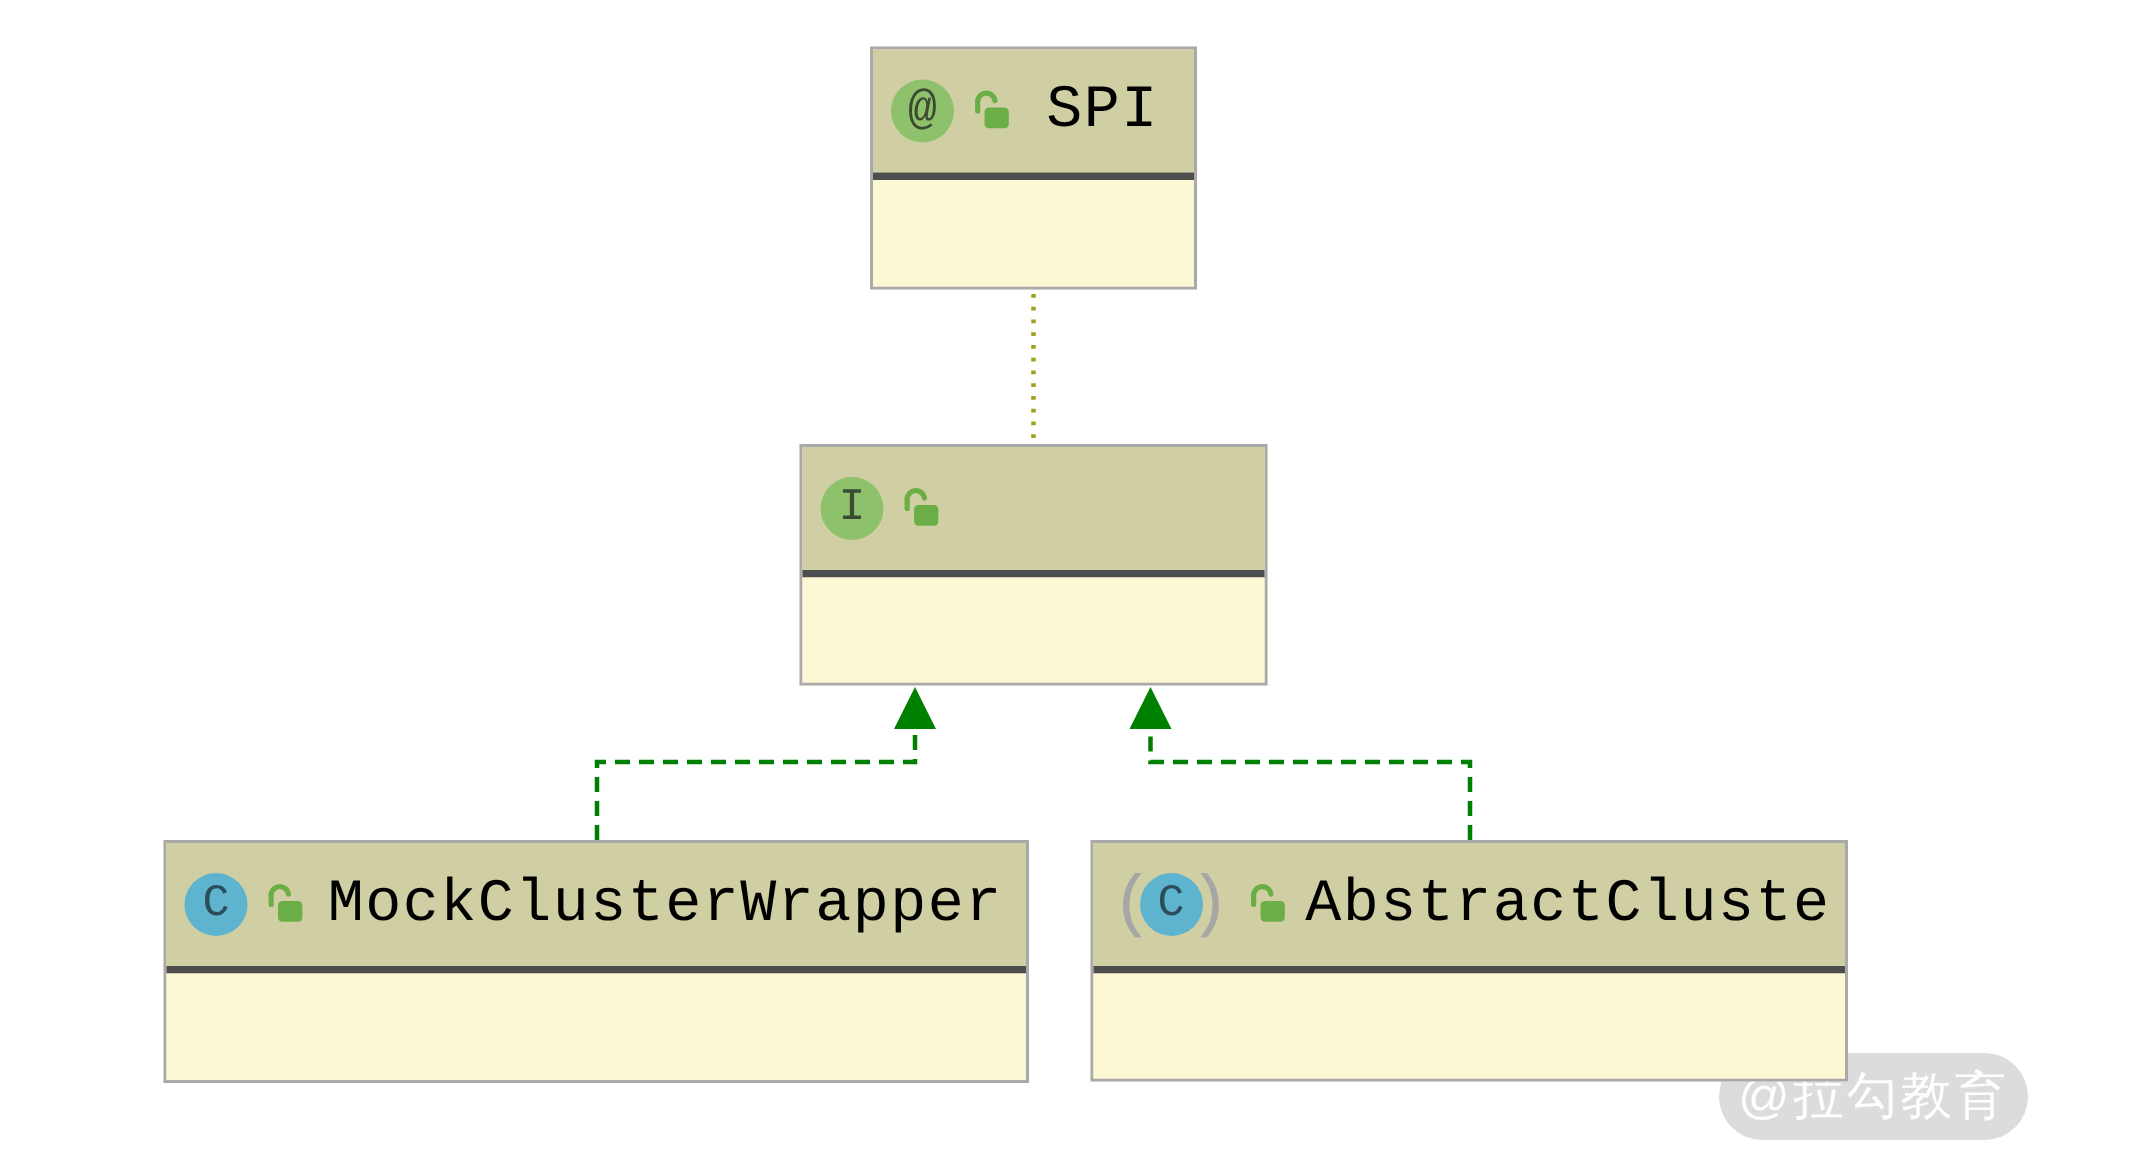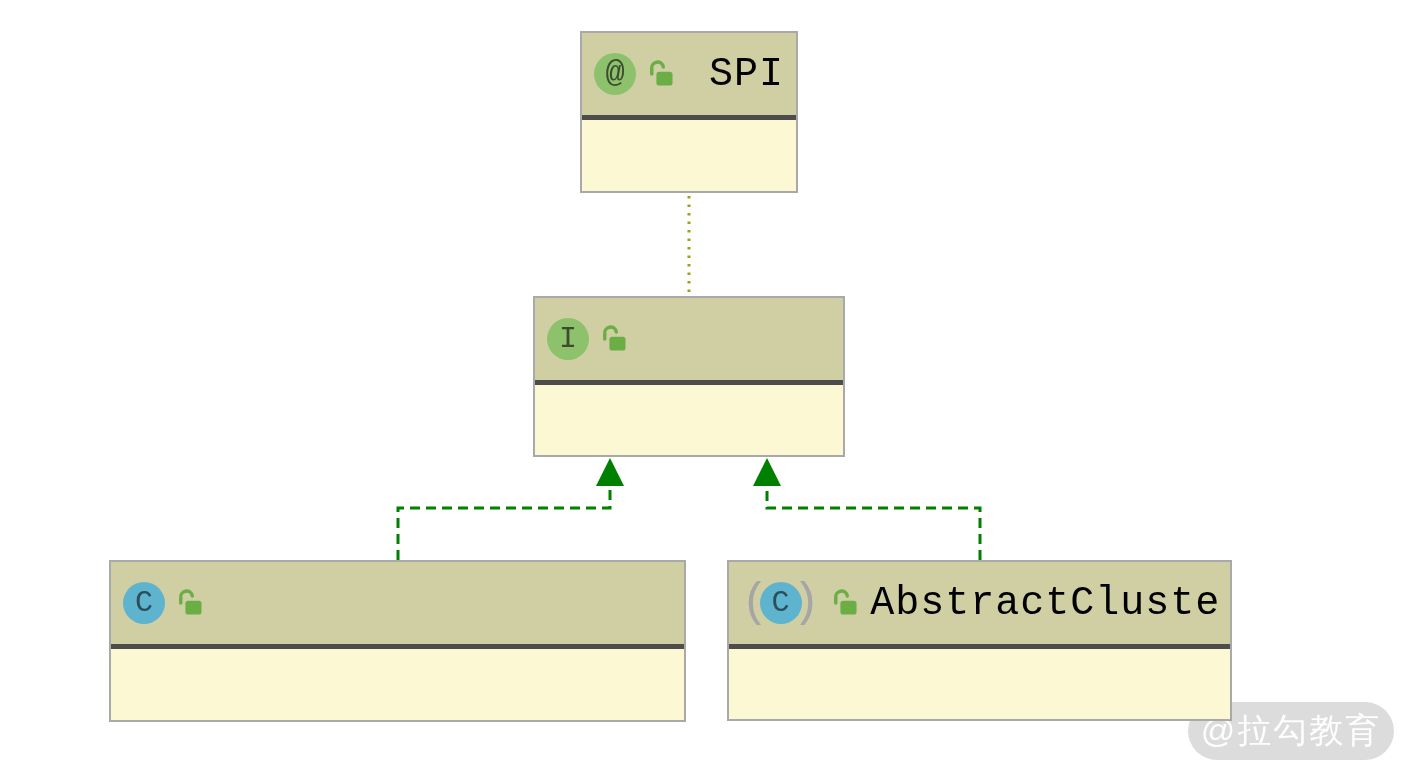--- a/index.html
+++ b/index.html
@@ -44,21 +44,21 @@
     height: 5px;
     flex: 0 0 5px;
     background: #4d4d4d;
   }
   .node-body {
     flex: 1;
     background: #fbf8d3;
   }
   .node-title {
     flex: 1;
-    text-align: right;
+    text-align: center;
     font-family: "Liberation Mono", monospace;
     font-size: 40px;
     letter-spacing: 1px;
     color: #000000;
     white-space: nowrap;
     overflow: hidden;
   }
 
   .kind-badge {
     width: 42px;
@@ -89,21 +89,21 @@
     z-index: 3;
   }
   .abstract-badge .paren.left  { margin-right: -9px; }
   .abstract-badge .paren.right { margin-left:  -9px; }
 
   .lock-icon { flex: 0 0 30px; width: 30px; height: 30px; }
 
   
   .watermark {
     position: absolute;
-    left: 1188px;
+    left: 1146px;
     top: 702px;
     width: 206px;
     height: 58px;
     z-index: 0;
     background: #dcdcdc;
     border-radius: 29px;
     display: flex;
     align-items: center;
     justify-content: center;
     font-size: 34px;
@@ -163,20 +163,21 @@
     <div class="node-body"></div>
   </div>
 
   <div class="node" style="left:109px; top:560px; width:577px; height:162px;">
     <div class="node-header">
       <span class="kind-badge kind-class">C</span>
       <svg class="lock-icon" viewBox="0 0 26 26">
         <path d="M5 13 V8.5 A5 5 0 0 1 15 7" fill="none" stroke="#6cae46" stroke-width="3" stroke-linecap="round"></path>
         <rect x="9" y="11" width="14" height="12" rx="2.5" fill="#6cae46"></rect>
       </svg>
+      <span class="node-title">MockClusterWrapper</span>
     </div>
     <div class="node-separator"></div>
     <div class="node-body"></div>
   </div>
 
   <div class="node" style="left:727px; top:560px; width:505px; height:161px;">
     <div class="node-header">
       <span class="abstract-badge">
         <span class="paren left">(</span>
         <span class="kind-badge kind-class">C</span>

